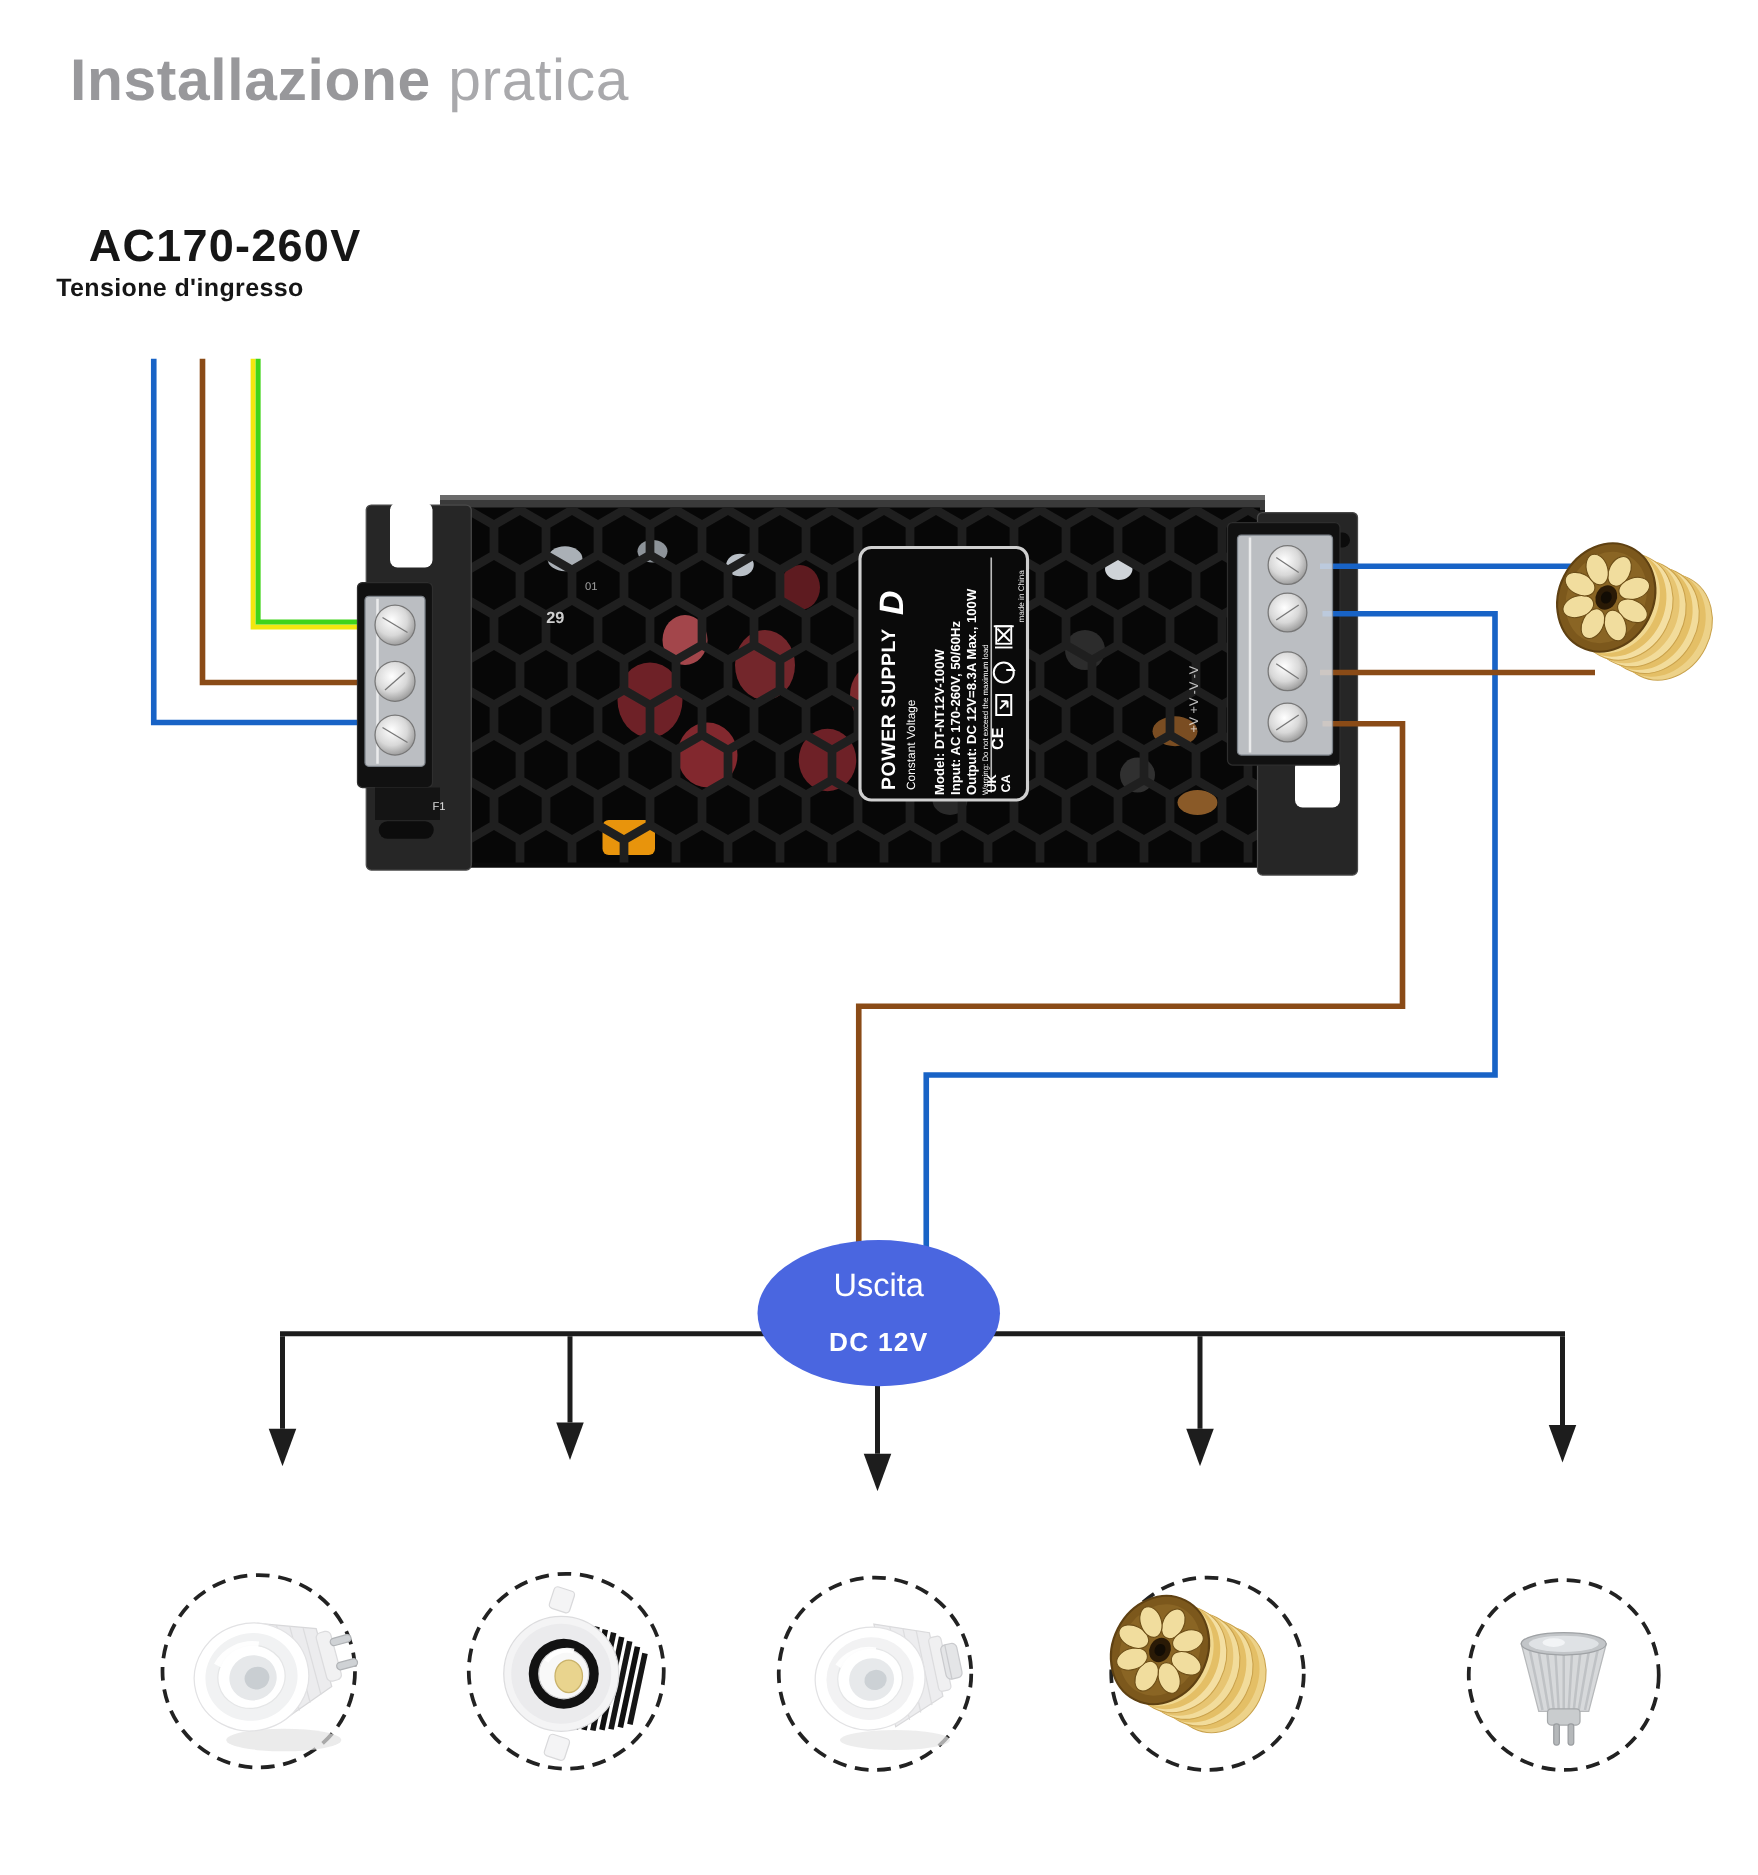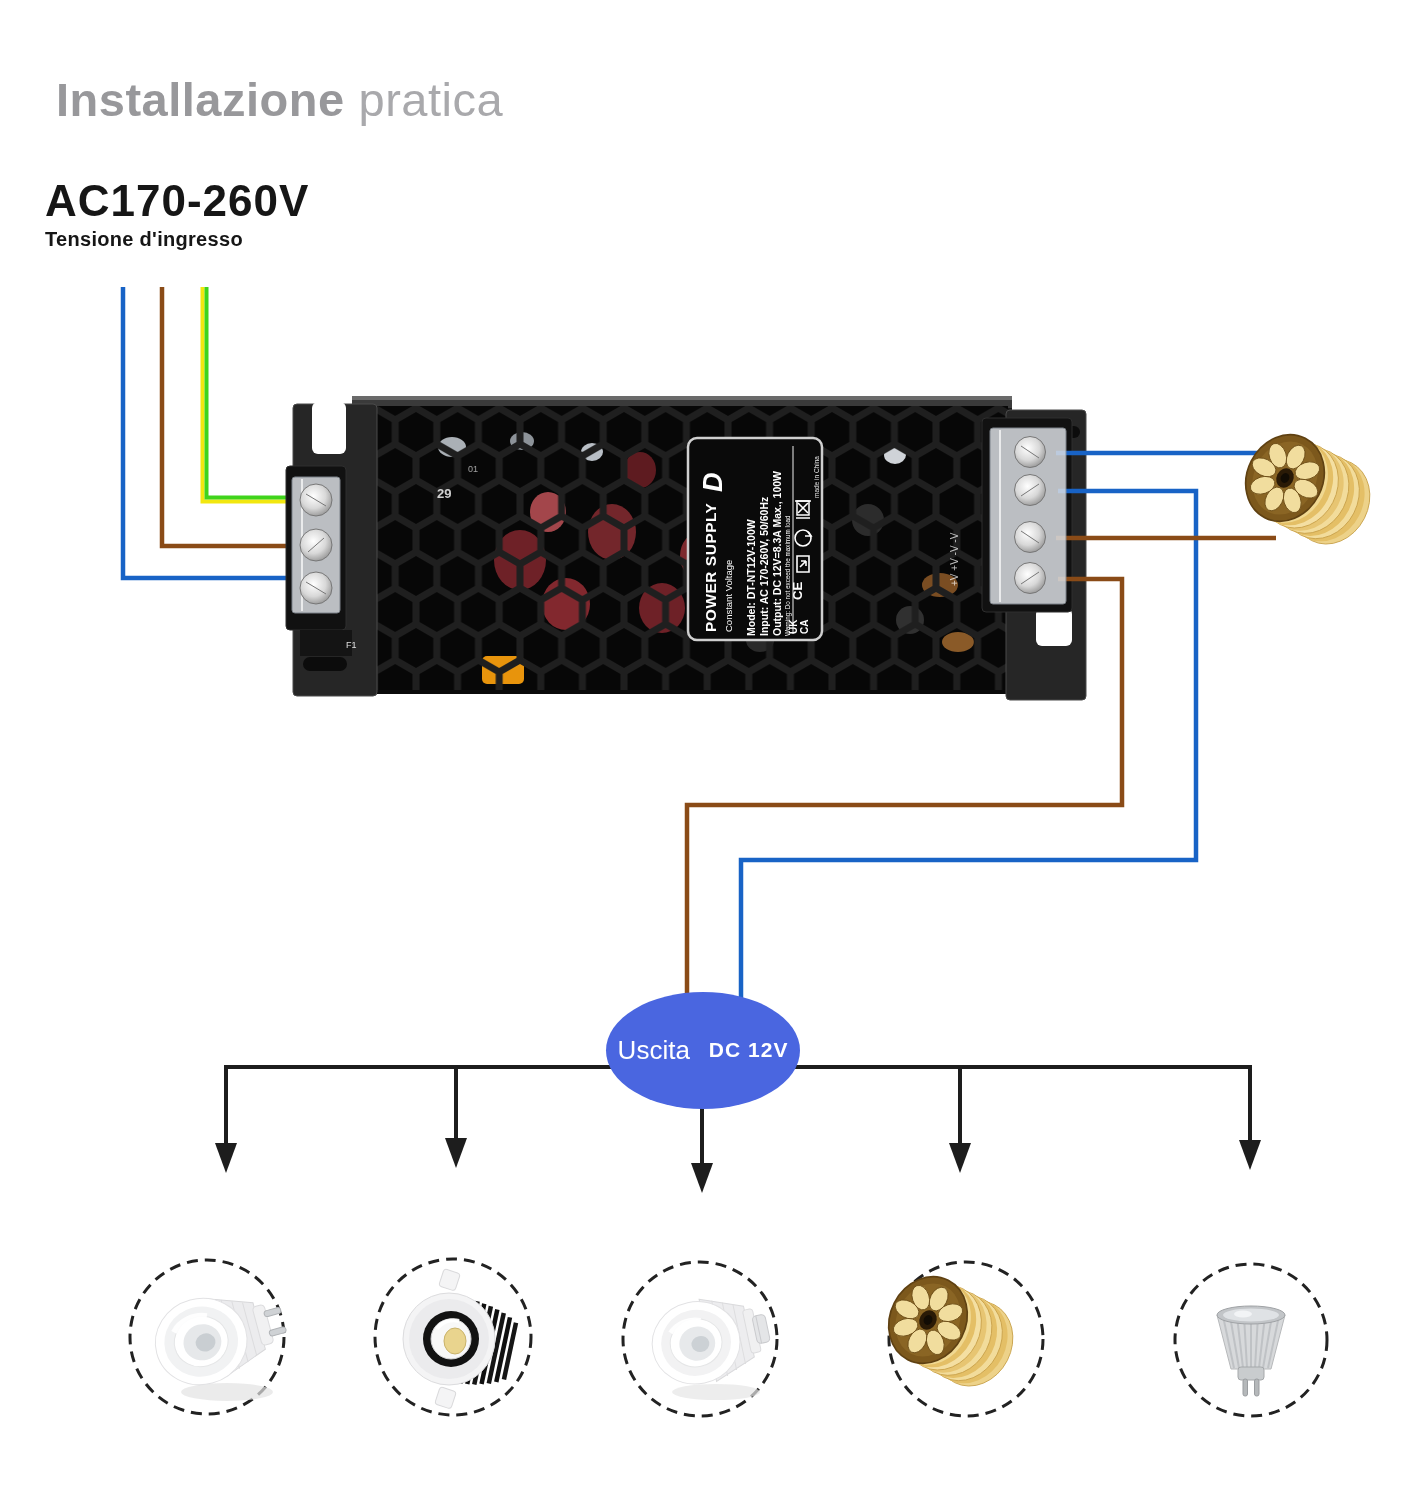--- a/index.html
+++ b/index.html
@@ -1,26 +1,26 @@
 <!DOCTYPE html>
 <html style="--c-wire-blue: #1863c6; --c-wire-brown: #8a4b17; --c-wire-green: #3fd41b; --c-wire-yellow: #f2e70f; --c-node-fill: #4a66e0; --c-line-black: #1d1d1d; --c-title-gray: #98989b; --c-title-gray-light: #a9a9ac; --c-text-black: #161616;"><head>
 <meta charset="utf-8">
 <style>
   html,body{margin:0;padding:0;background:#fff;}
   .canvas{position:relative;width:1406px;height:1500px;background:#ffffff;overflow:hidden;
           font-family:"Liberation Sans",sans-serif;}
-  .title{position:absolute;left:56px;top:36px;font-size:47px;letter-spacing:0.5px;z-index:3;margin-top:36px;}
+  .title{position:absolute;left:56px;top:36px;font-size:47px;letter-spacing:0.5px;z-index:3;}
   .title .t-bold{font-weight:700;color:var(--c-title-gray);}
   .title .t-light{font-weight:300;color:var(--c-title-gray-light);margin-left:14px;}
   .inputblock{position:absolute;left:45px;top:178px;z-index:3;color:var(--c-text-black);}
-  .inputblock .volt{font-size:44px;font-weight:800;letter-spacing:1px;line-height:1.05;}
+  .inputblock .volt{font-size:36px;font-weight:800;letter-spacing:1px;line-height:1.05;margin-left:26px;}
   .inputblock .cap{font-size:20px;font-weight:700;margin-top:4px;letter-spacing:0.3px;}
   svg.diagram{position:absolute;left:0;top:0;z-index:1;}
   .node{position:absolute;left:606px;top:992px;width:194px;height:117px;border-radius:50%;
-        background:var(--c-node-fill);color:#fff;display:flex;flex-direction:row;
+        background:var(--c-node-fill);color:#fff;display:flex;flex-direction:column;
         align-items:center;justify-content:center;z-index:2;line-height:1.15;gap:19px;}
   .node .n1{font-size:26px;font-weight:400;}
   .node .n2{font-size:21px;font-weight:700;letter-spacing:1px;}
 </style>
 </head>
 <body>
 
 <div class="canvas">
 
   <div class="title">

